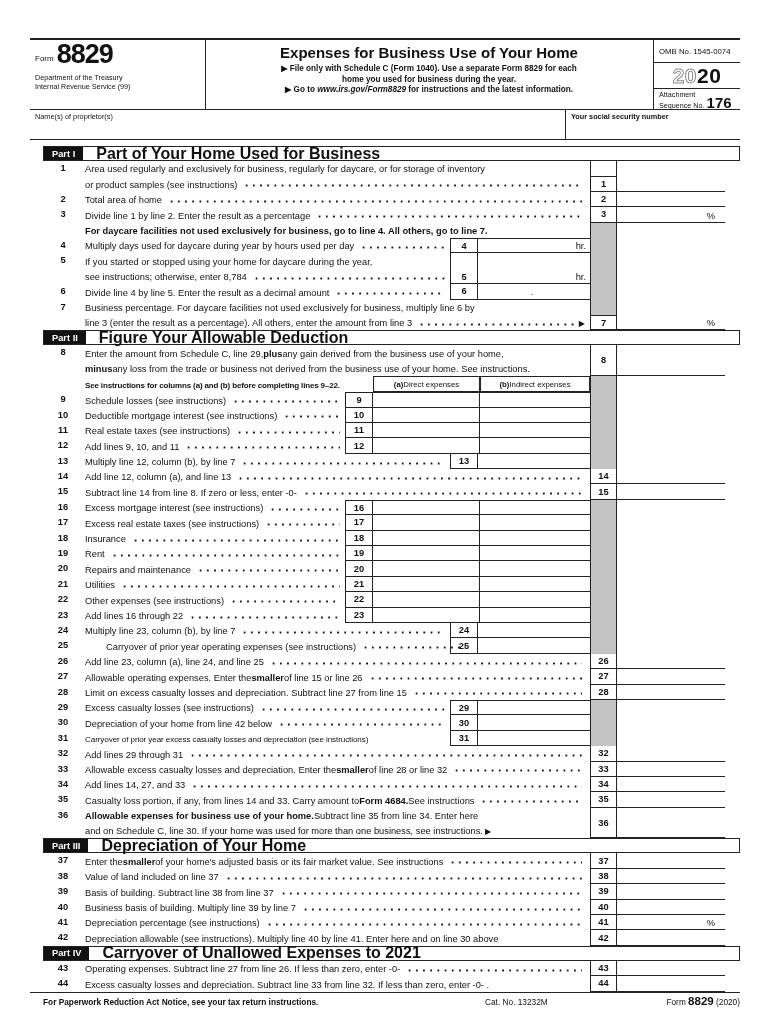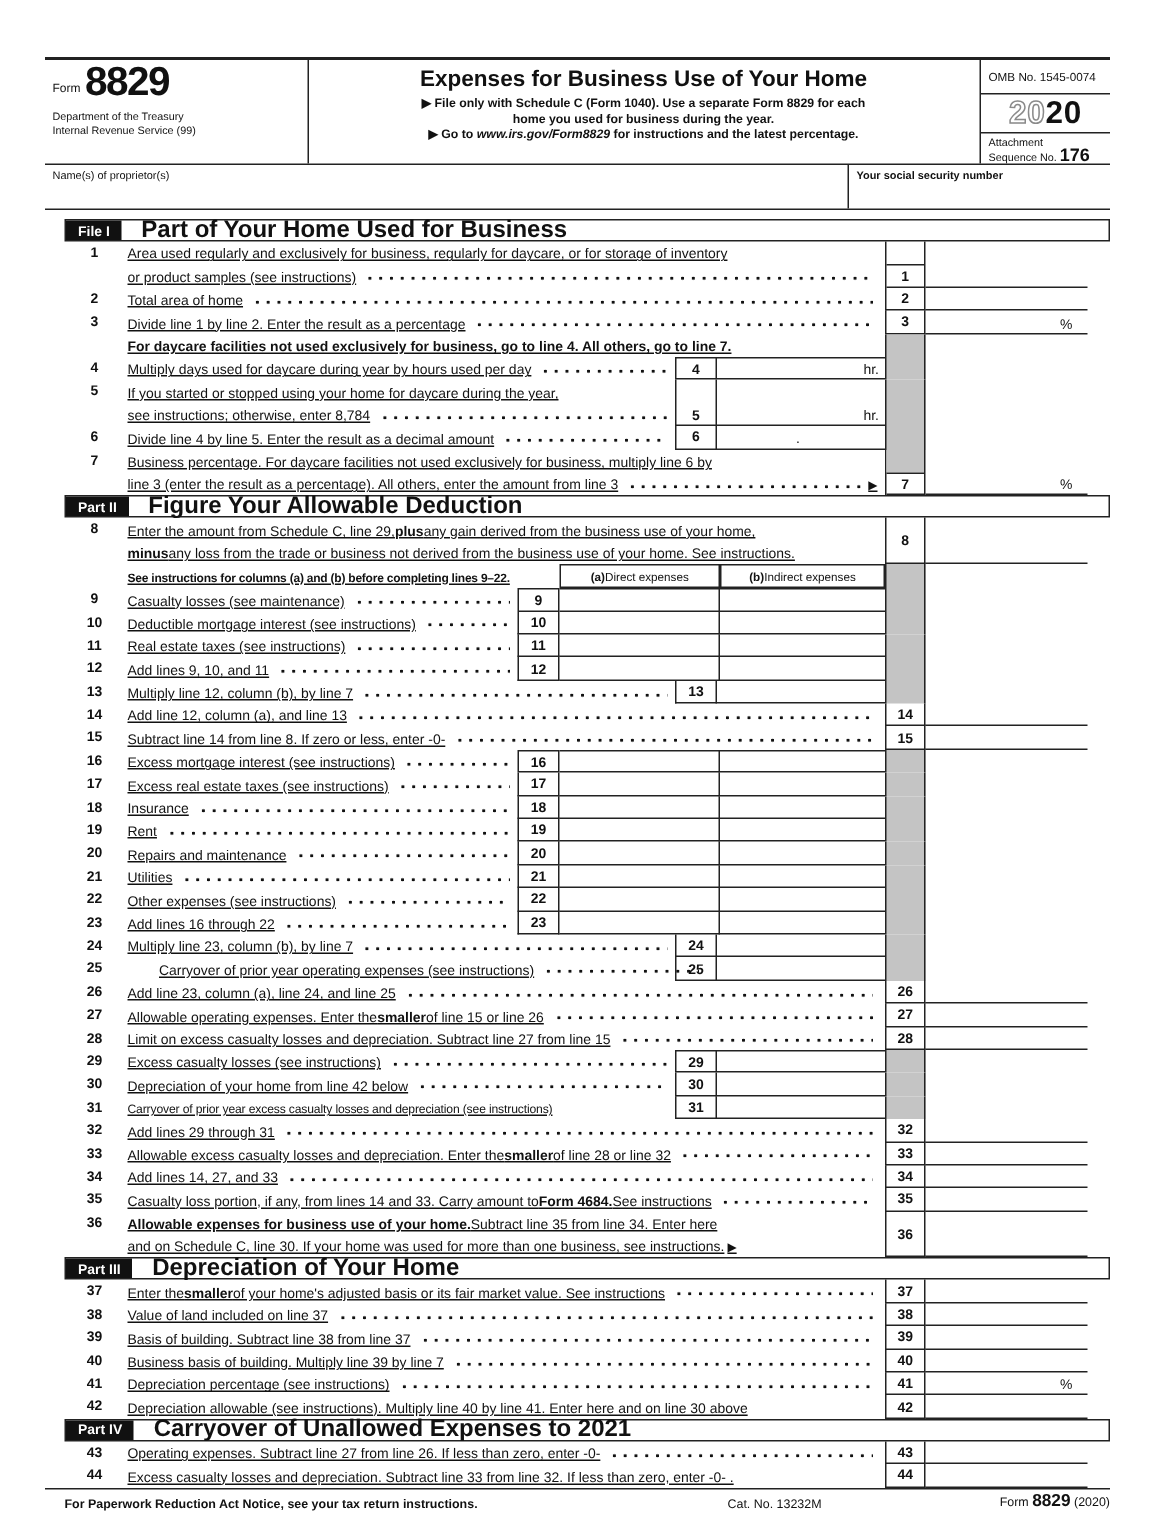--- a/index.html
+++ b/index.html
@@ -16,39 +16,39 @@
   .dept{font-size:7.2px;line-height:8.6px;margin-top:8px;}
   .h-center{position:absolute;left:176px;width:446px;top:0;bottom:0;text-align:center;padding-top:4px;box-sizing:border-box;}
   .h-title{font-size:15px;font-weight:bold;line-height:18px;}
   .h-sub{font-size:8.2px;font-weight:bold;line-height:10.5px;margin-top:2px;}
   .h-sub .url{font-style:italic;}
   .h-right{position:absolute;left:624px;right:0;top:0;bottom:0;}
   .omb{height:23px;border-bottom:1px solid #222;font-size:7.8px;display:flex;align-items:center;padding-left:5px;box-sizing:border-box;}
   .yearrow{height:26px;border-bottom:1px solid #222;display:flex;align-items:center;justify-content:center;font-weight:bold;font-size:21px;box-sizing:border-box;letter-spacing:.5px;}
   .year-outline{color:#fff;-webkit-text-stroke:1px #8a8a8a;}
   .att{padding:2px 0 0 5px;font-size:7.2px;line-height:8.4px;}
-  .attno{font-size:12px;font-weight:bold;}
+  .attno{font-size:15px;font-weight:bold;}
 
   
   .namerow{position:absolute;left:30px;top:110px;width:710px;height:30px;border-bottom:1.5px solid #222;box-sizing:border-box;}
   .nr-left{position:absolute;left:5px;top:2px;font-size:7.3px;}
   .nr-vdiv{position:absolute;left:535px;top:0;bottom:0;border-left:1px solid #222;}
   .nr-right{position:absolute;left:541px;top:2px;font-size:7.3px;font-weight:bold;}
   .nr-input{position:absolute;left:0;top:10px;right:176px;bottom:0;}
   .ssn-input{position:absolute;left:536px;top:10px;right:0;bottom:0;}
 
   
   .body{position:absolute;left:30px;top:146px;width:710px;}
   .bar{position:relative;margin-left:13px;height:15px;border:1px solid #222;box-sizing:border-box;display:flex;align-items:stretch;}
   .bar .tag{background:#111;color:#fff;font-weight:bold;font-size:9.3px;display:flex;align-items:center;padding:0 8px;}
   .bar .btitle{font-weight:bold;font-size:16px;display:flex;align-items:center;margin-left:13px;white-space:nowrap;}
 
   .row{position:relative;}
   .lnum{position:absolute;left:18px;top:0;width:30px;text-align:center;font-weight:bold;font-size:9.3px;line-height:15.4px;}
-  .lbl{position:absolute;left:55px;top:0;text-decoration:underline;}
+  .lbl{position:absolute;left:55px;top:0;}
   .tline{display:flex;align-items:flex-end;height:15.4px;white-space:nowrap;}
   .tline .seg{font-size:9.3px;padding-bottom:2px;}
   .seg.b{font-weight:bold;}
   .small .tline .seg{font-size:8.1px;letter-spacing:-.1px;}
   .dots{flex:1 1 auto;min-width:0;height:3px;margin:0 3px 4.5px 6px;background-image:radial-gradient(circle,#111 .9px,transparent 1.25px);background-size:7.2px 3px;background-repeat:repeat-x;background-position:0 100%;}
   .arr{font-size:8px;padding-bottom:2.5px;margin-left:2px;}
 
   .rcol{position:absolute;left:560px;width:27px;top:0;bottom:0;border-left:1px solid #222;border-right:1px solid #222;box-sizing:border-box;}
   .rcol.gray{background:#c4c4c4;}
   .rcol.boxed{display:flex;align-items:center;justify-content:center;font-weight:bold;font-size:9.3px;border-bottom:1px solid #222;}
@@ -95,21 +95,21 @@
         <div>Department of the Treasury</div>
         <div>Internal Revenue Service (99)</div>
       </div>
     </div>
     <div class="vdiv" style="left:175px"></div>
     <div class="h-center">
       <div class="h-title">Expenses for Business Use of Your Home</div>
       <div class="h-sub">
         <div>▶ File only with Schedule C (Form 1040). Use a separate Form 8829 for each</div>
         <div>home you used for business during the year.</div>
-        <div><span>▶ Go to </span><span class="url">www.irs.gov/Form8829</span><span> for instructions and the latest percentage.</span></div>
+        <div><span>▶ Go to </span><span class="url">www.irs.gov/Form8829</span><span> for instructions and the latest information.</span></div>
       </div>
     </div>
     <div class="vdiv" style="left:623px"></div>
     <div class="h-right">
       <div class="omb">OMB No. 1545-0074</div>
       <div class="yearrow">
         <span class="year-outline">20</span>
           <span>20</span>
       </div>
       <div class="att">
@@ -122,21 +122,21 @@
   <div class="namerow">
     <div class="nr-left">Name(s) of proprietor(s)</div>
     <div class="nr-input"></div>
     <div class="nr-vdiv"></div>
     <div class="nr-right">Your social security number</div>
     <div class="ssn-input"></div>
   </div>
 
   <div class="body" id="form-body">
       <div class="bar">
-        <div class="tag">File I</div>
+        <div class="tag">Part I</div>
         <div class="btitle">Part of Your Home Used for Business</div>
       </div>
       <div class="row" style="height: 30.8px;">
         <div class="lnum">1</div>
         <div class="lbl" style="width: 500px;">
           <div class="tline">
             <span class="seg">Area used regularly and exclusively for business, regularly for daycare, or for storage of inventory</span>
           </div>
           <div class="tline">
             <span class="seg">or product samples (see instructions)</span>
@@ -267,21 +267,21 @@
         <div class="hB">
           <span class="seg b">(b)</span>
           <span class="seg"> Indirect expenses</span>
         </div>
         <div class="rcol gray"></div>
       </div>
       <div class="row" style="height: 15.4px;">
         <div class="lnum">9</div>
         <div class="lbl" style="width: 258px;">
           <div class="tline">
-            <span class="seg">Casualty losses (see maintenance)</span>
+            <span class="seg">Schedule losses (see instructions)</span>
             <div class="dots"></div>
           </div>
         </div>
         <div class="abnum tb">9</div>
         <div class="cola tb"></div>
         <div class="colb tb"></div>
         <div class="rcol gray"></div>
       </div>
       <div class="row" style="height: 15.4px;">
         <div class="lnum">10</div>

